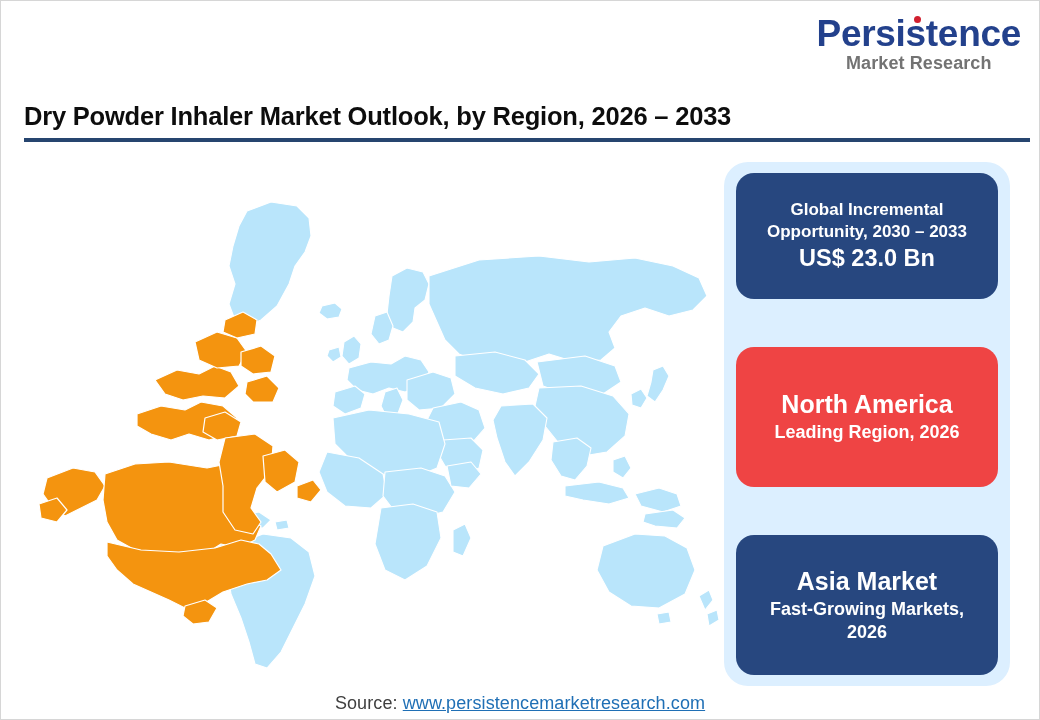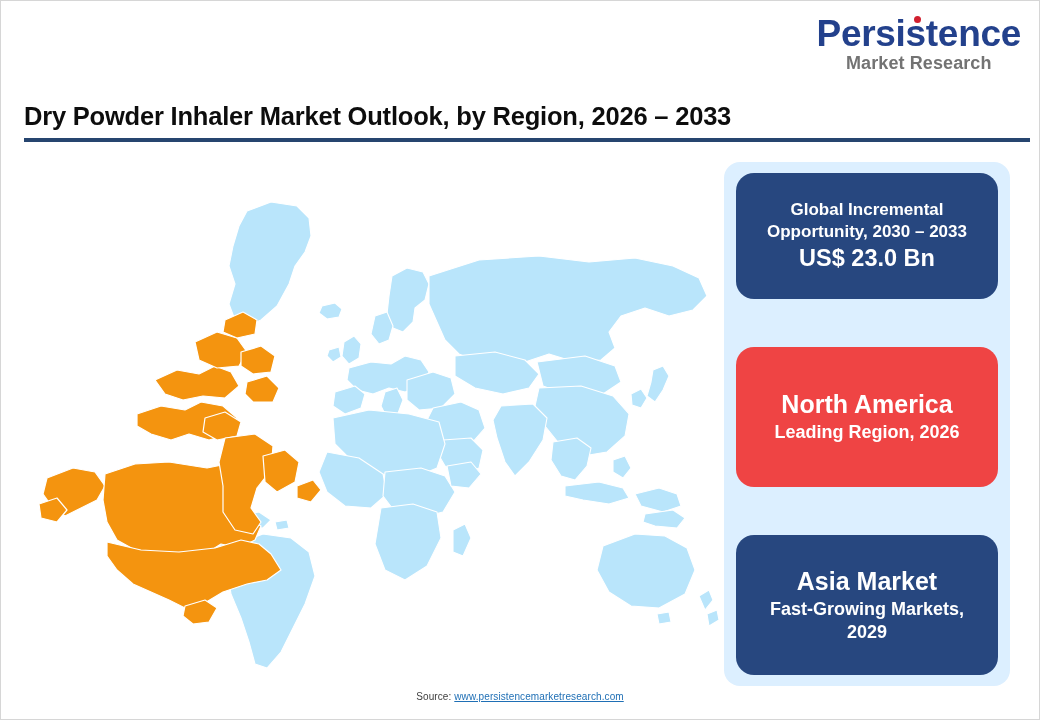--- a/index.html
+++ b/index.html
@@ -95,21 +95,21 @@
   }
 
   
   .stat-panel {
     position: absolute;
     left: 723px;
     top: 161px;
     width: 286px;
     height: 524px;
     background: #dcefff;
-    border-radius: 16px;
+    border-radius: 24px;
     box-sizing: border-box;
     padding: 11px 12px;
     display: flex;
     flex-direction: column;
     justify-content: space-between;
   }
   .stat-card {
     border-radius: 18px;
     box-sizing: border-box;
     display: flex;
@@ -148,23 +148,23 @@
     font-weight: bold;
     line-height: 1.3;
     margin-top: 2px;
   }
 
   
   .source-line {
     position: absolute;
     left: 0;
     right: 0;
-    bottom: 17px;
+    bottom: 5px;
     text-align: center;
-    font-size: 10px;
+    font-size: 18px;
     color: #3f3f3f;
     letter-spacing: 0.1px;
     margin-top: 20px;
   }
   .source-link {
     color: #1f6fb5;
     text-decoration: underline;
   }
 </style>
 </head>
@@ -293,21 +293,21 @@
       <div class="card-value">US$ 23.0 Bn</div>
     </div>
 
     <div class="stat-card card-orange card-leading">
       <div class="card-headline">North America</div>
       <div class="card-sub">Leading Region, 2026</div>
     </div>
 
     <div class="stat-card card-navy card-growing">
       <div class="card-headline">Asia Market</div>
-      <div class="card-sub">Fast-Growing Markets, 2029</div>
+      <div class="card-sub">Fast-Growing Markets, 2026</div>
     </div>
 
   </div>
 
   <div class="source-line">
     <span>Source: </span><span class="source-link">www.persistencemarketresearch.com</span>
   </div>
 
 </div>
 

